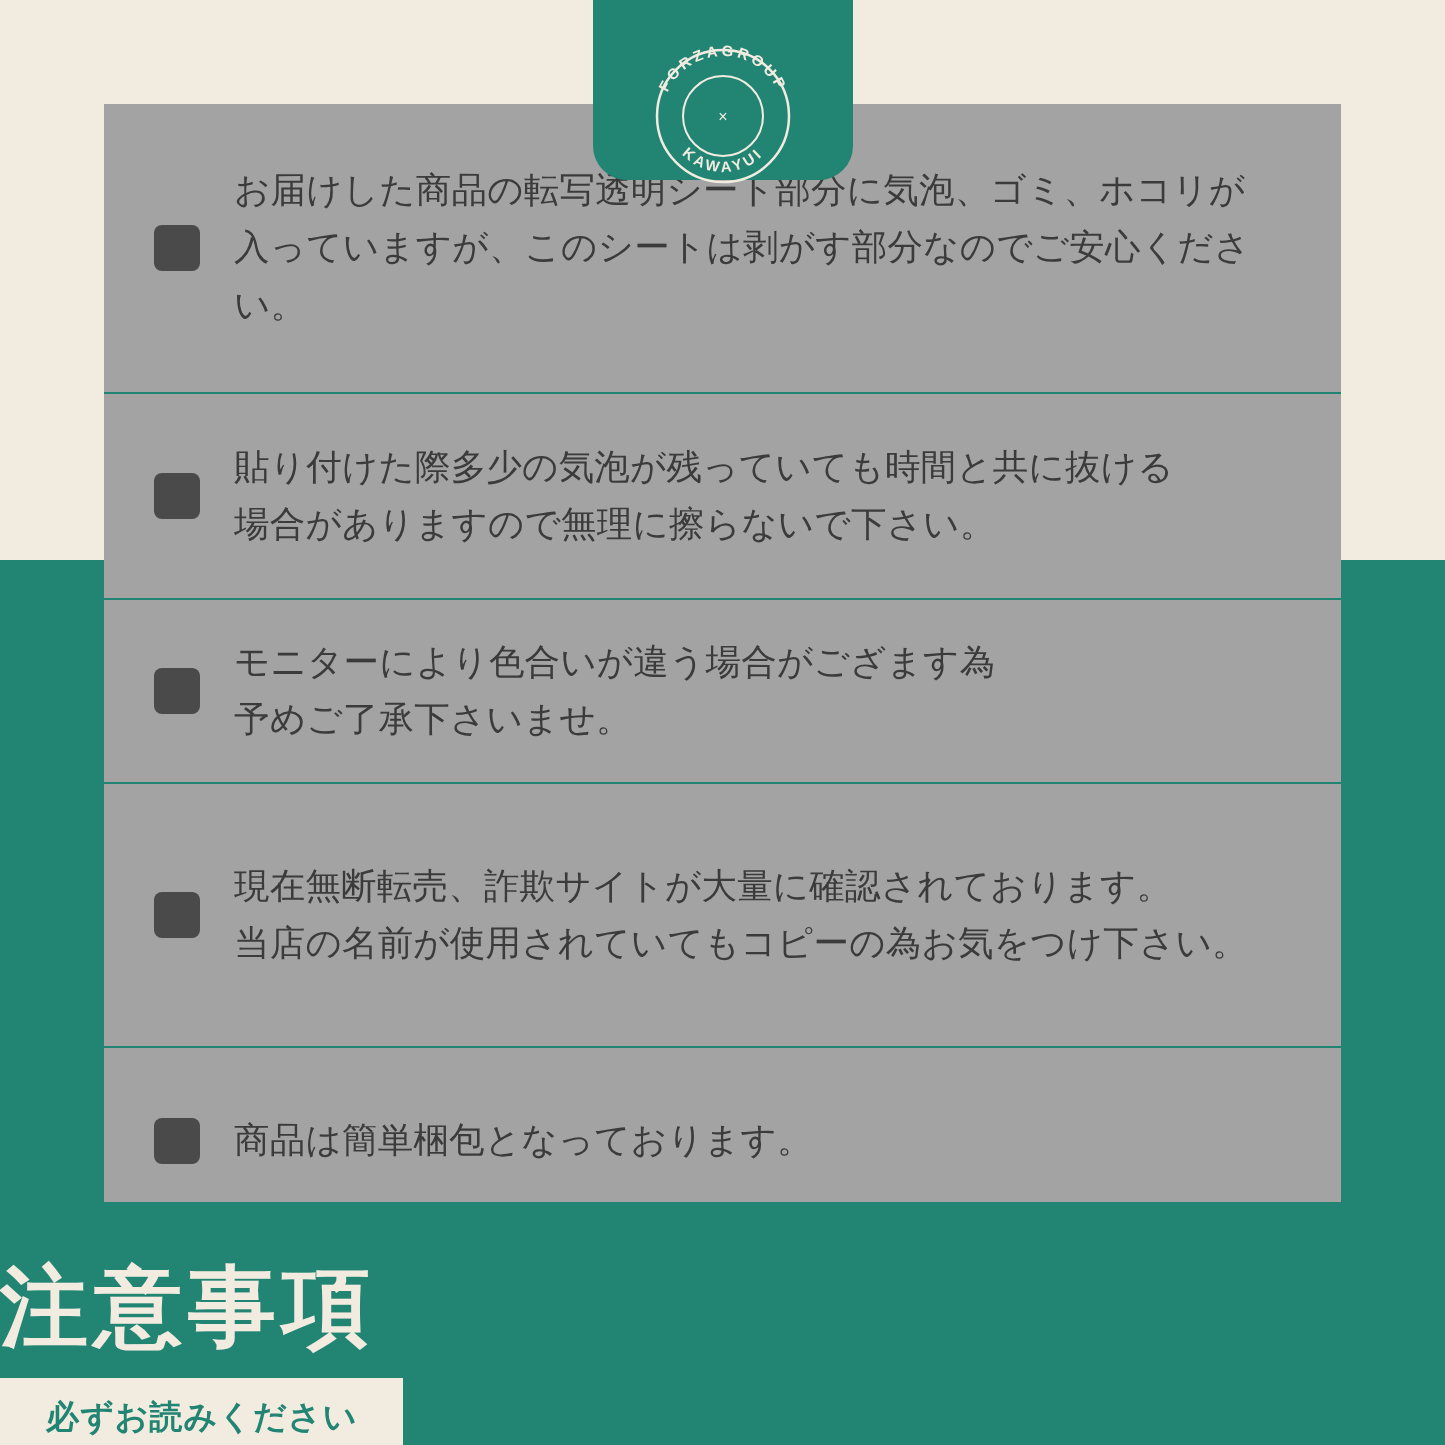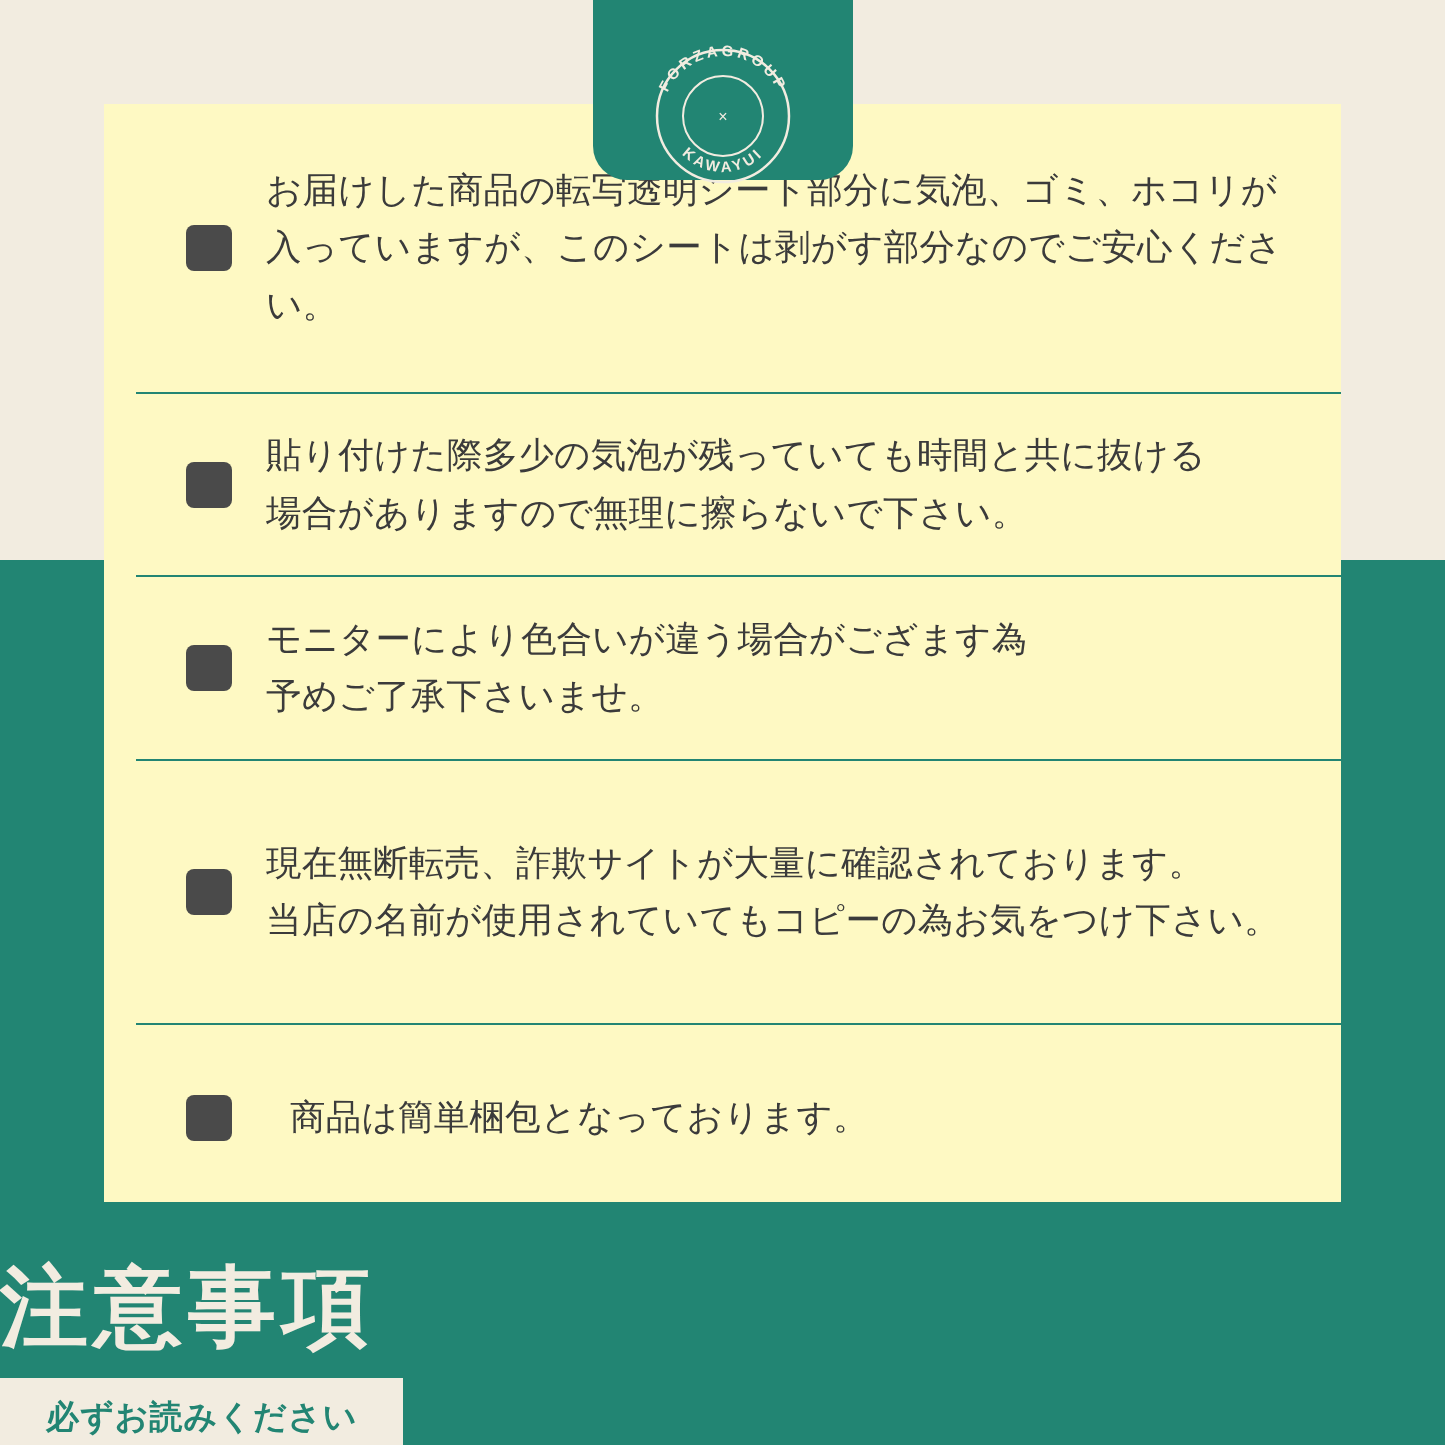--- a/index.html
+++ b/index.html
@@ -41,54 +41,53 @@
   }
   #logo-badge svg { position: absolute; left: 50%; top: 62px; transform: translateX(-50%); }
 
   
   #card {
     position: absolute;
     left: 104px;
     top: 104px;
     width: 1237px;
     height: 1098px;
-    background: #fef9c3;
+    background: #a3a3a3;
     z-index: 3;
-    padding-left: 32px;
   }
 
   .note-row {
     position: relative;
     display: flex;
     align-items: center;
     padding: 0 40px 0 50px;
     border-bottom: 2px solid #228573;
   }
-  .note-row:last-child { border-bottom: none; gap: 24px; }
+  .note-row:last-child { border-bottom: none; }
 
   .note-row .bullet {
     flex: 0 0 auto;
     width: 46px;
     height: 46px;
     background: #4a4a4a;
     border-radius: 8px;
     margin-right: 34px;
   }
 
   .note-row .note-text {
     font-size: 35.5px;
     line-height: 1.62;
     color: #3b3b3b;
     letter-spacing: 0.2px;
     white-space: pre-line;
     font-weight: 500;
   }
 
   #r0 { height: 290px; }
-  #r1 { height: 183px; }
+  #r1 { height: 206px; }
   #r2 { height: 184px; }
   #r3 { height: 264px; }
   #r4 { height: 186px; }
 
   
   #footer {
     position: absolute;
     left: 0;
     top: 1259px;
     width: 1233px;

